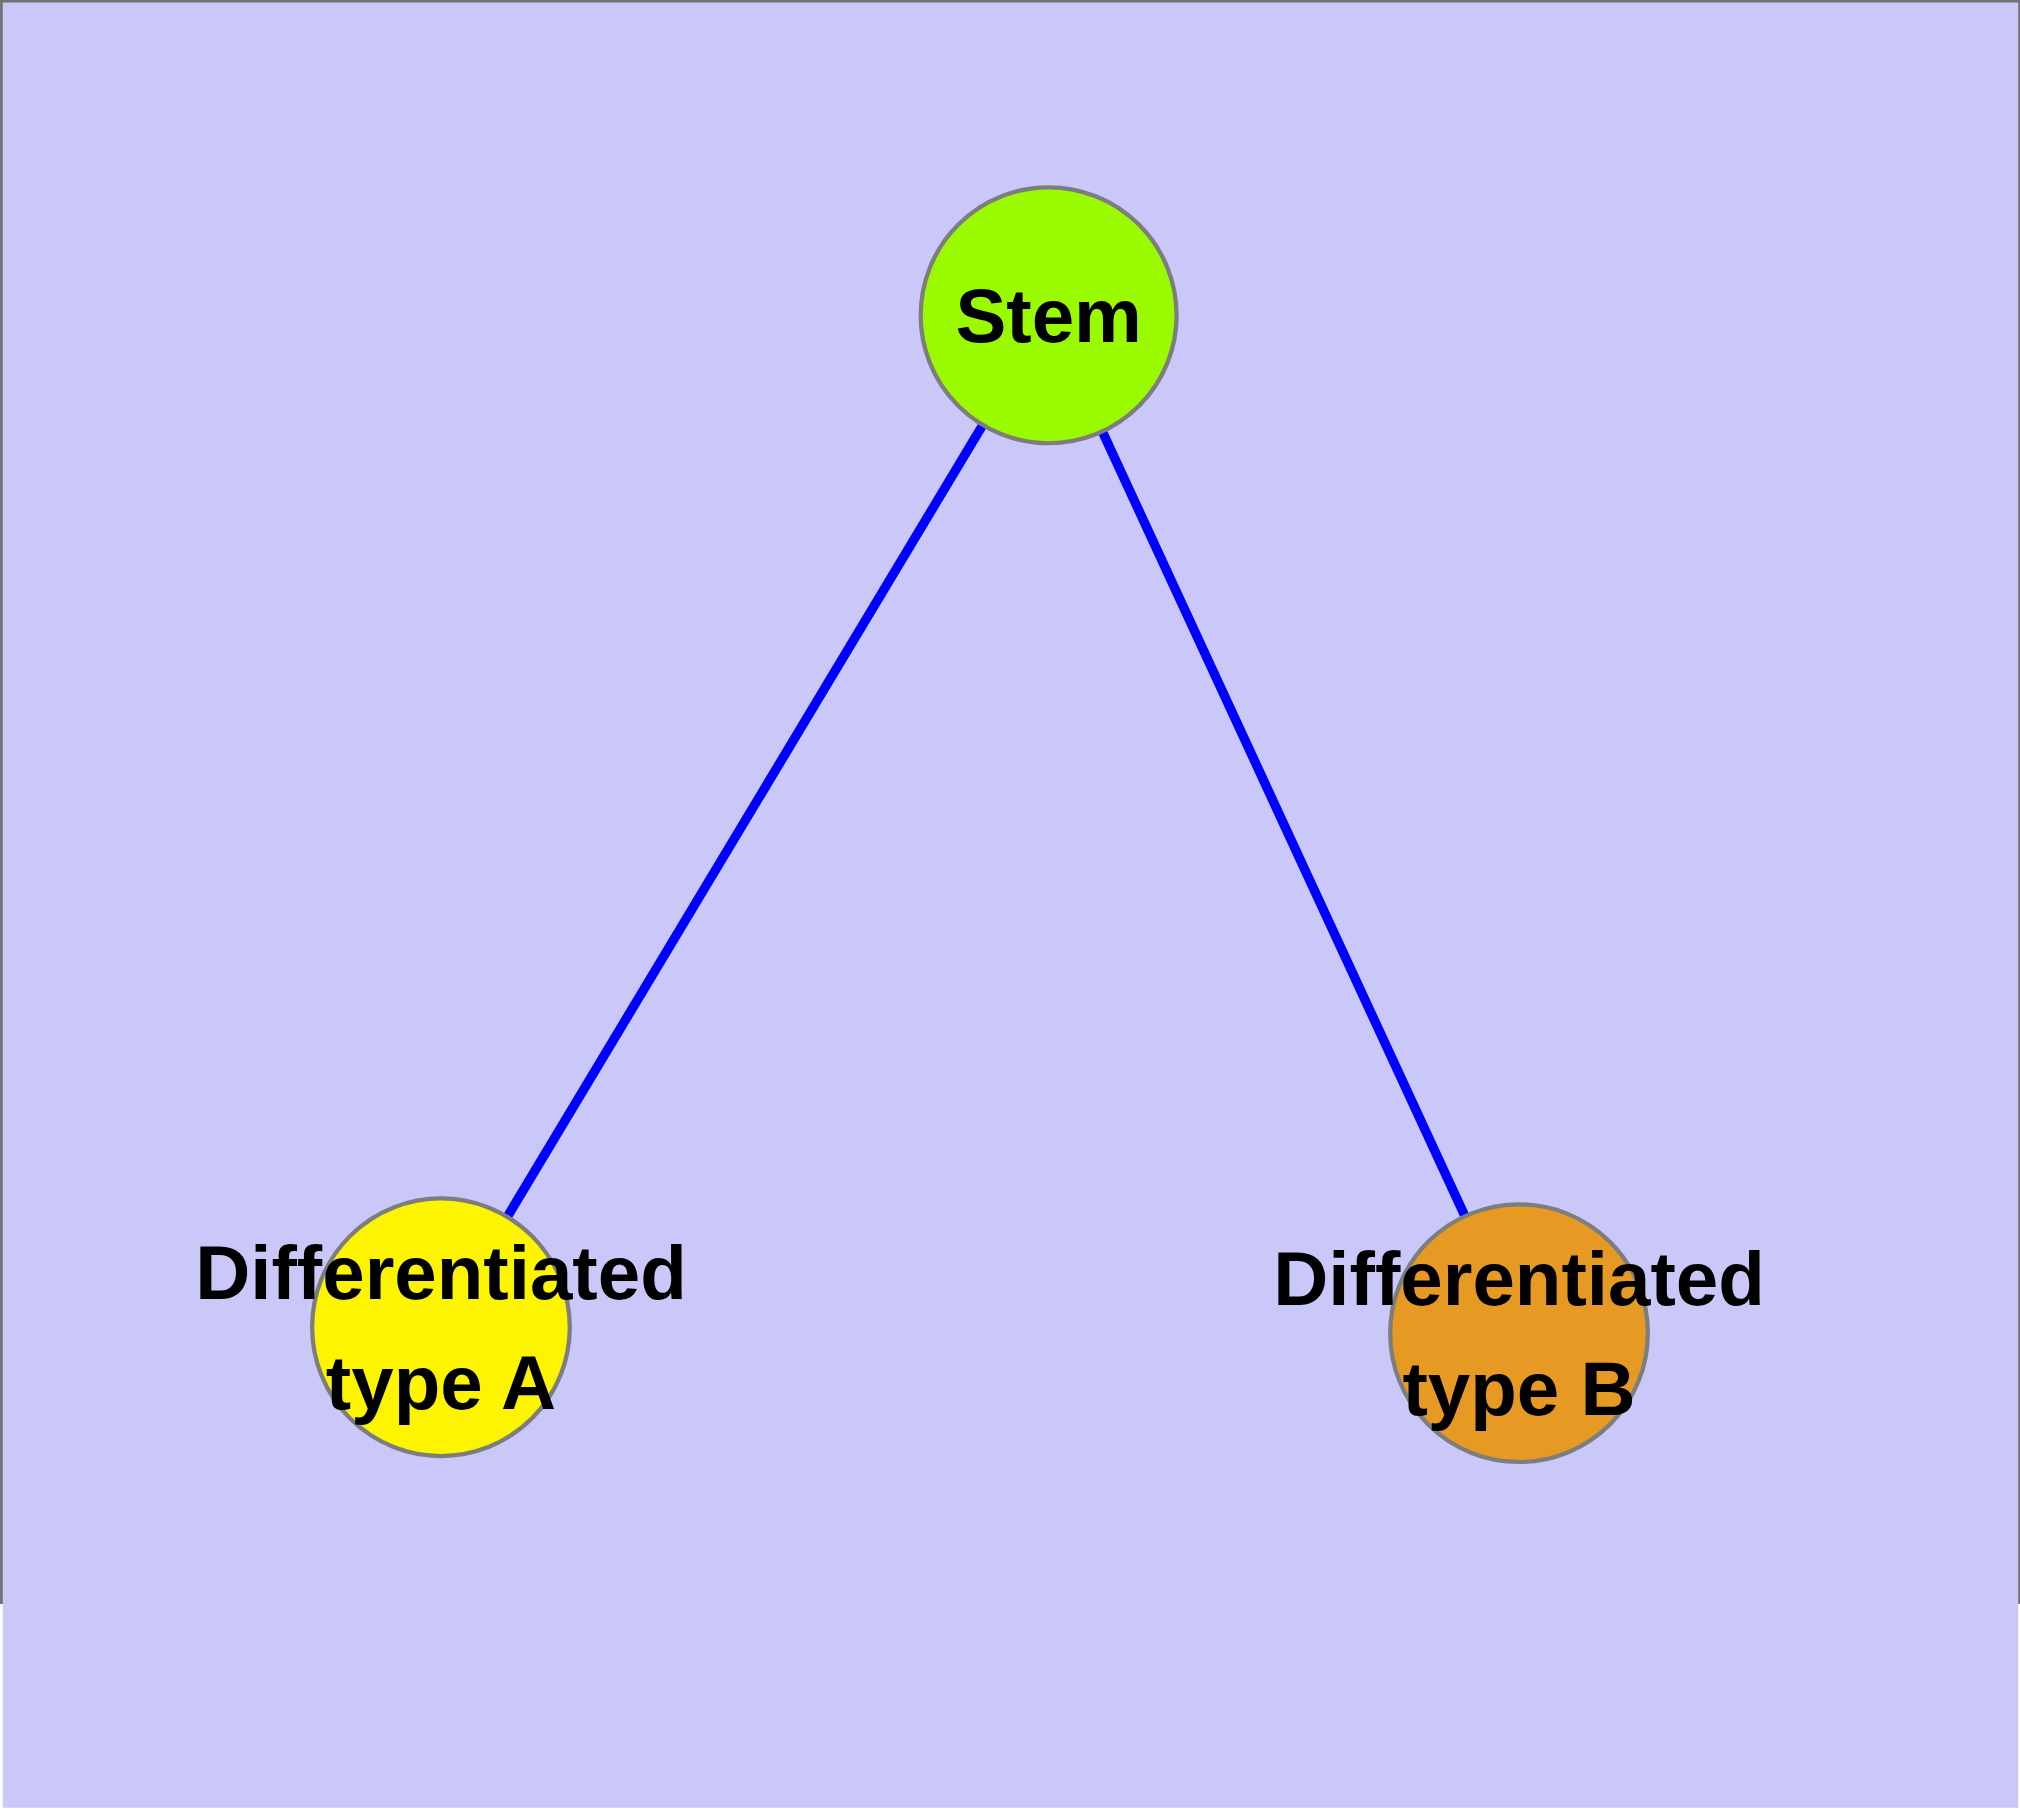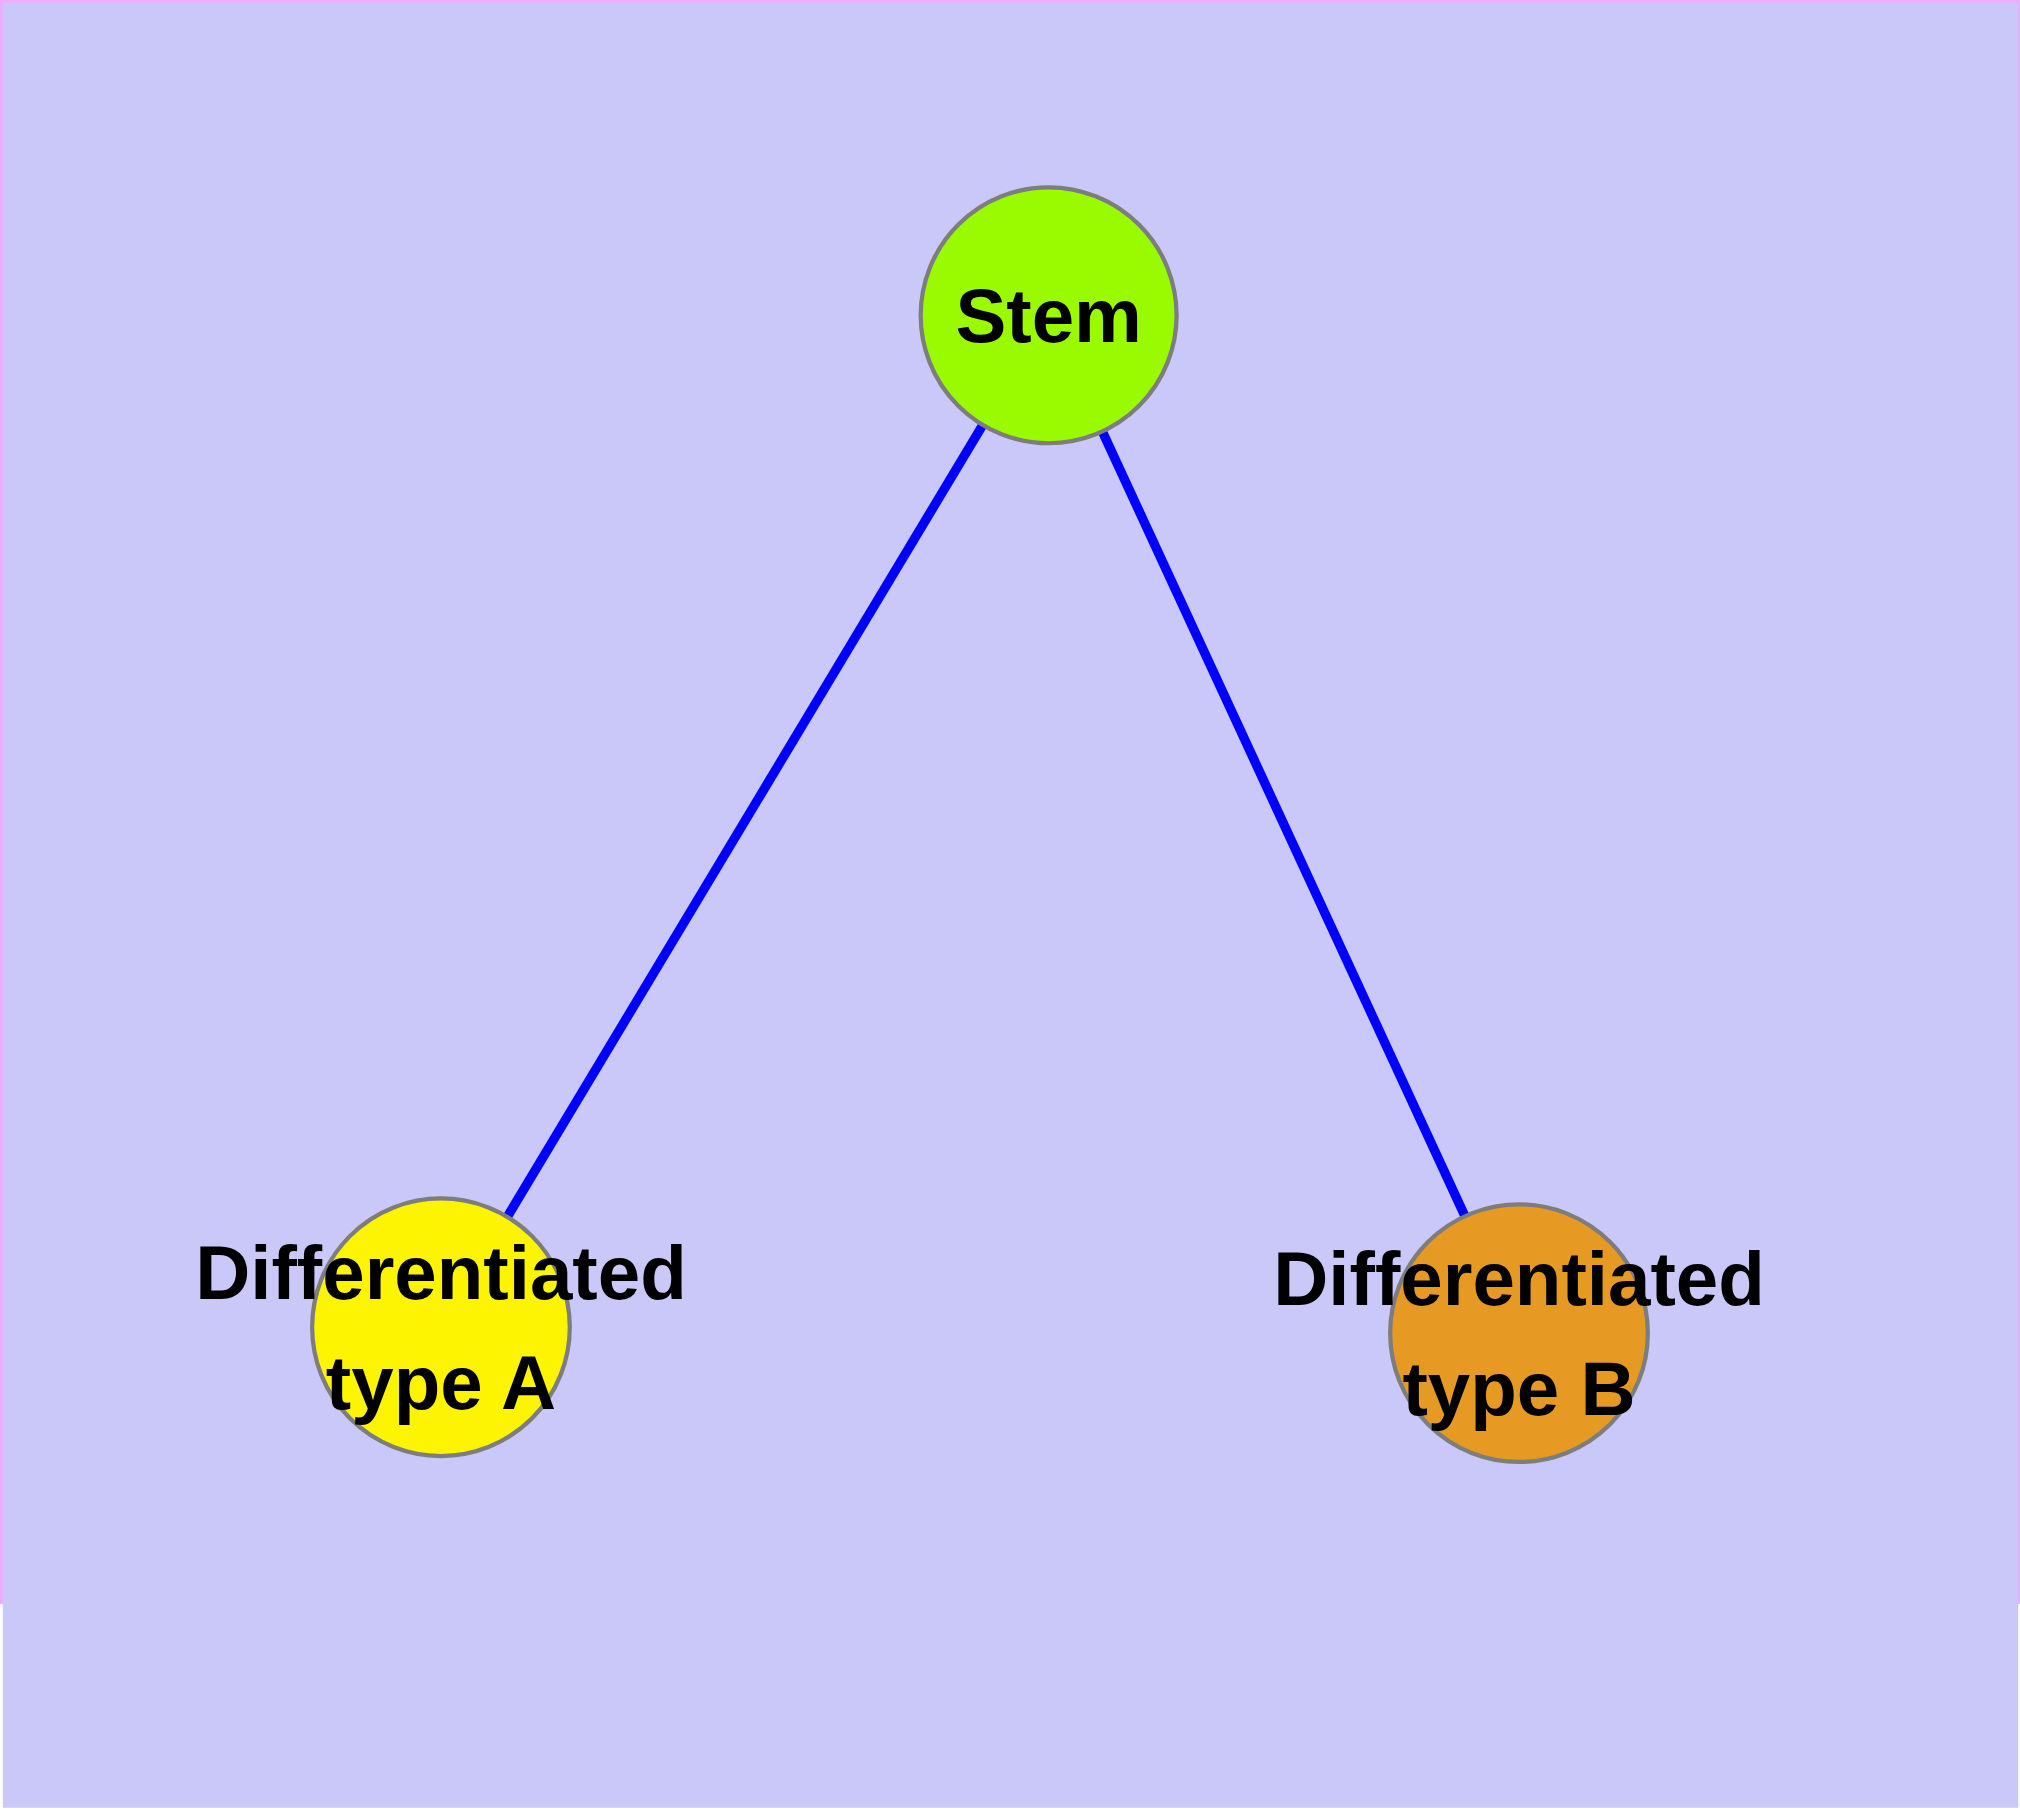--- a/index.html
+++ b/index.html
@@ -8,21 +8,21 @@
     background: #ffffff;
     width: 2021px;
     height: 1812px;
     overflow: hidden;
     font-family: "Liberation Sans", sans-serif;
   }
   .stage {
     position: relative;
     width: 2021px;
     height: 1604px;
-    background: #f0abfc;
+    background: #737373;
   }
   svg.graph {
     position: absolute;
     left: 0;
     top: 0;
     display: block;
   }
   text.node-label {
     font-family: "Liberation Sans", "DejaVu Sans", sans-serif;
     font-weight: bold;

